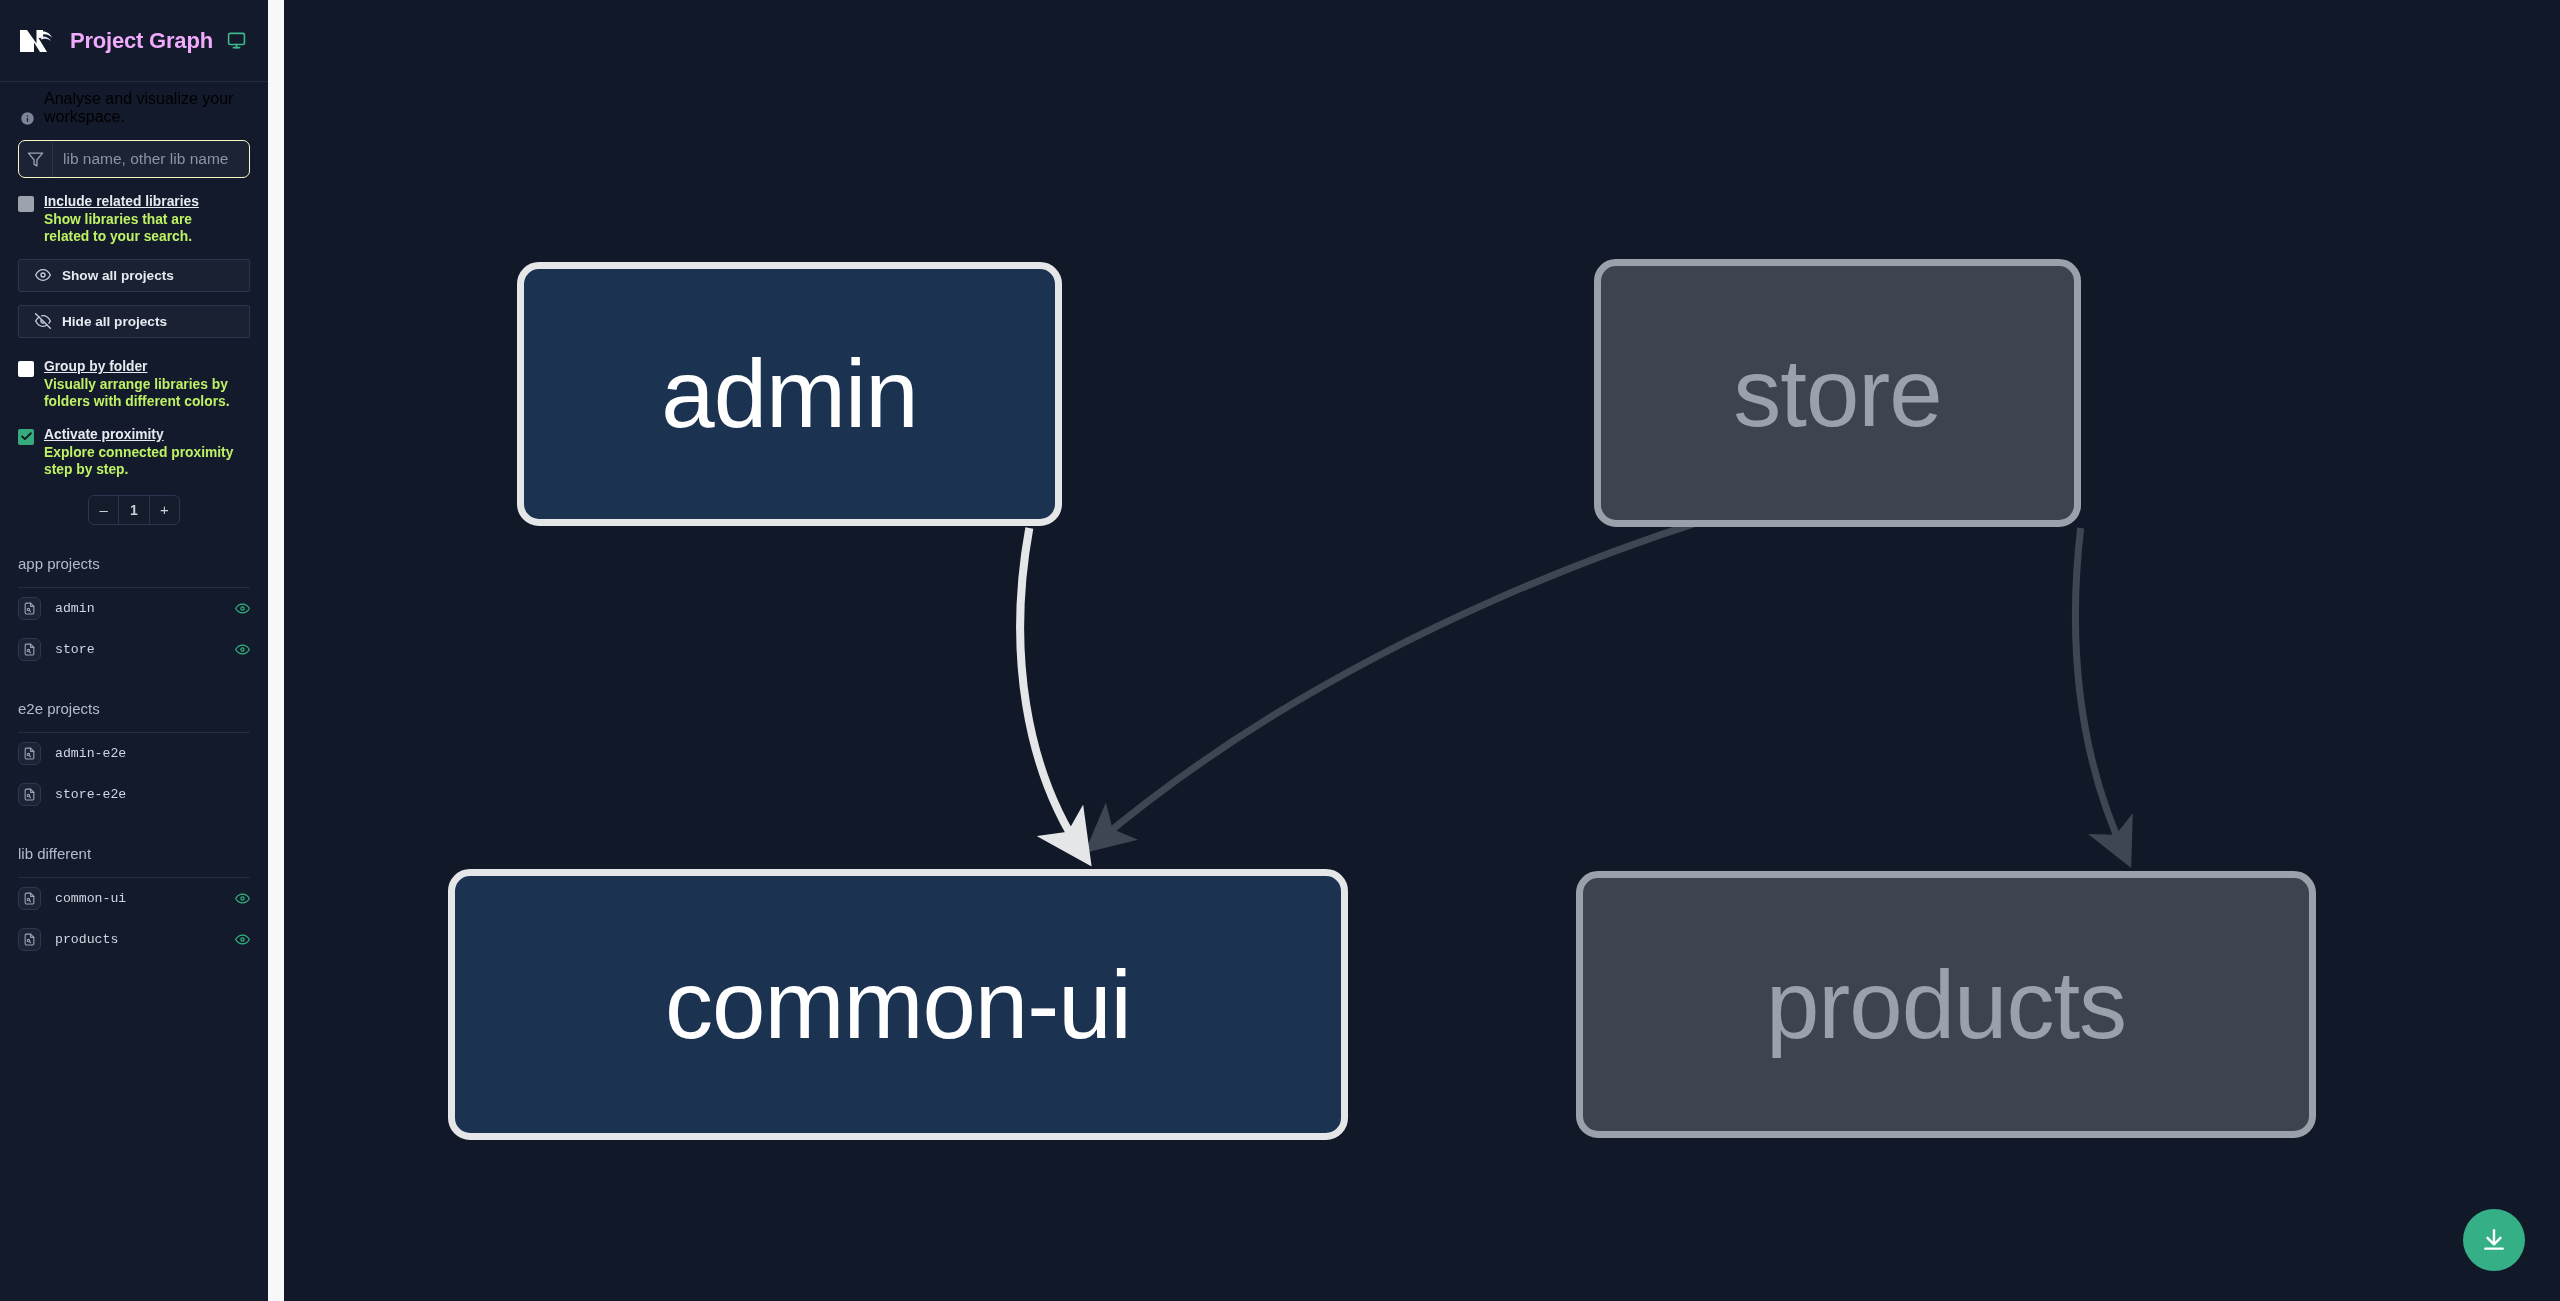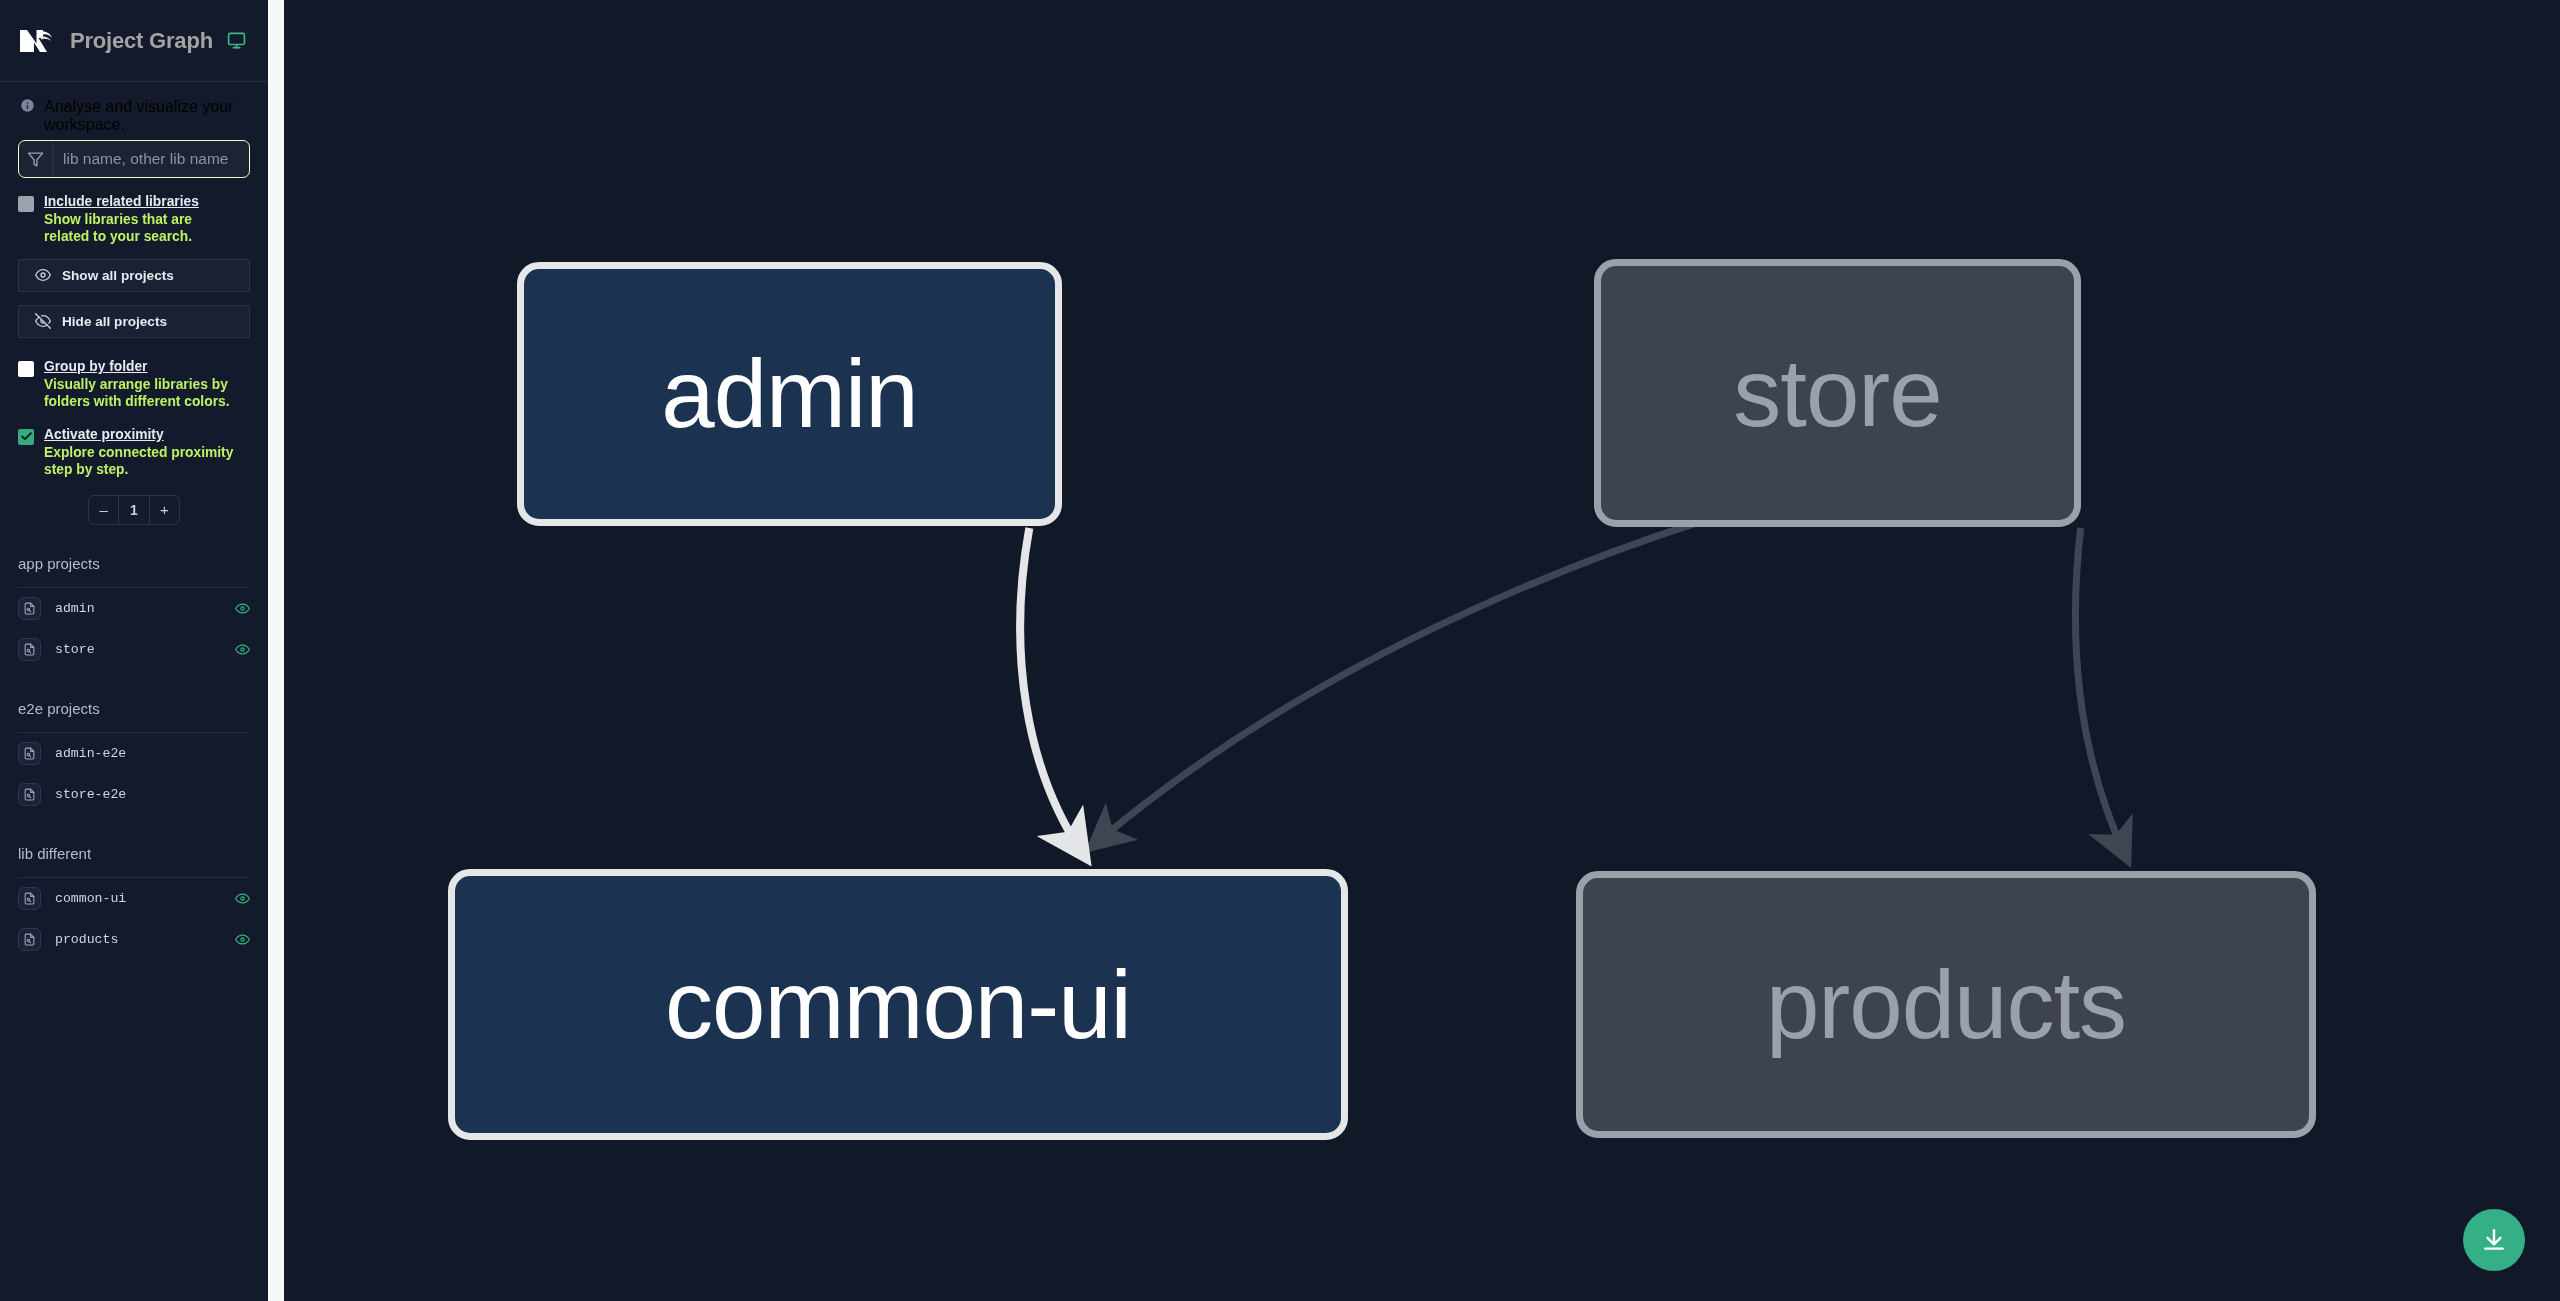--- a/index.html
+++ b/index.html
@@ -48,36 +48,36 @@
     border-bottom: 1px solid #232b3e;
   }
   .nx-logo {
     width: 40px; height: 40px;
     flex: 0 0 40px;
     position: relative;
     margin-right: 14px;
   }
   .nx-logo svg { display: block; }
   .sb-title {
-    color: #a3a3a3;
+    color: #f0abfc;
     font-size: 22px;
     font-weight: 700;
     letter-spacing: -0.2px;
     white-space: nowrap;
   }
   .monitor-icon {
     margin-left: 14px;
     color: #3fb98a;
     display: flex;
     align-items: center;
   }
 
   .sb-subtitle-row {
     display: flex;
-    align-items: flex-start;
+    align-items: flex-end;
     gap: 9px;
     padding: 16px 18px 0 20px;
     height: 44px;
   }
   .info-icon { color: #7b8498; flex: 0 0 auto; display: flex; }
 
   .sb-body { padding: 0 18px; }
 
   .search-box {
     margin-top: 14px;

